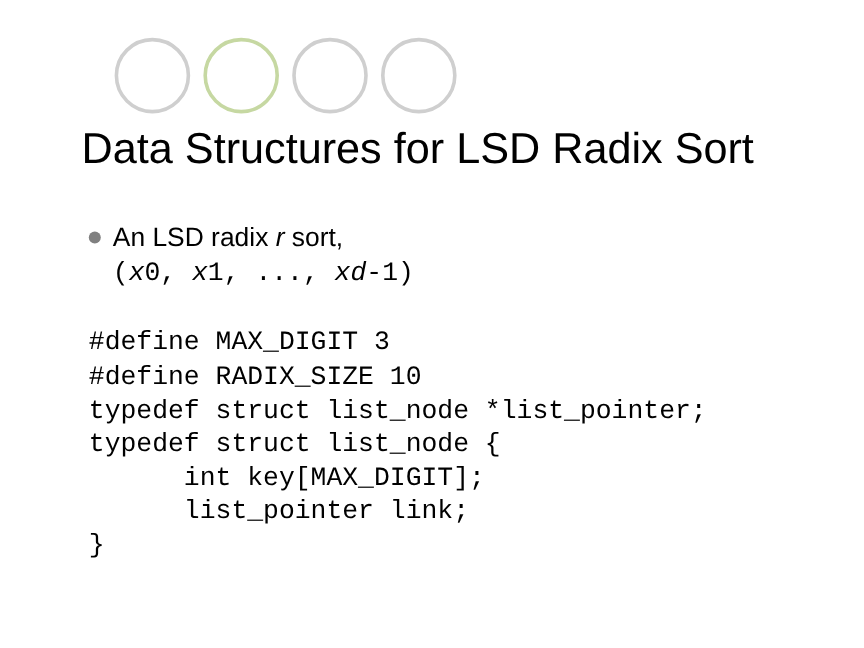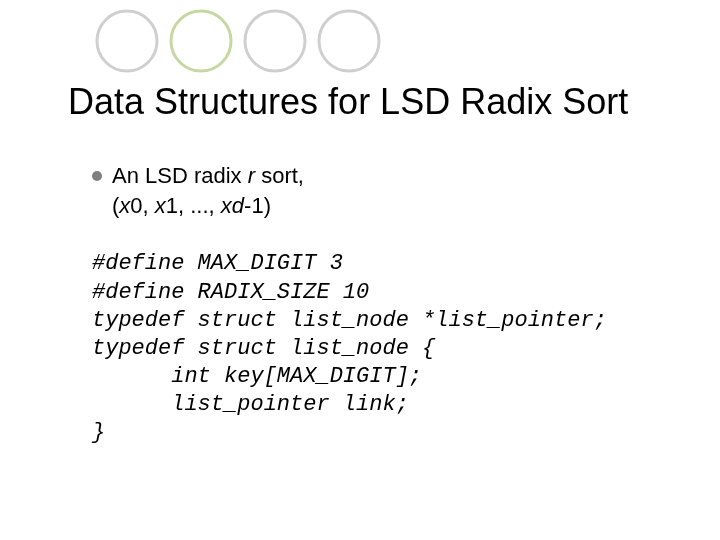--- a/index.html
+++ b/index.html
@@ -10,39 +10,40 @@
     background: #ffffff;
     font-family: Arial, Helvetica, sans-serif;
     color: #000;
     overflow: hidden;
   }
   .slide {
     position: relative;
     width: 720px;
     height: 448px;
     box-sizing: border-box;
+    margin-top: 22px;
   }
   .circles {
     position: absolute;
     top: 6px;
     left: 92px;
   }
   .circles svg { display: block; }
   .title {
     position: absolute;
     top: 82px;
     left: 68px;
     font-size: 36px;
     line-height: 1.1;
     color: #000;
   }
   .content {
     position: absolute;
     top: 162px;
-    left: 92px;
+    left: 74px;
     width: 590px;
     font-size: 22px;
     line-height: 1.28;
   }
   .bullet-line {
     display: flex;
     align-items: flex-start;
     margin-bottom: 2px;
   }
   .bullet-dot {
@@ -50,29 +51,29 @@
     height: 10px;
     border-radius: 50%;
     background: #808080;
     flex: 0 0 auto;
     margin-top: 9px;
     margin-right: 10px;
   }
   .bullet-text { flex: 1 1 auto; }
   .indent {
     padding-left: 20px;
+    font-family: Liberation Mono, monospace;
   }
   .italic { font-style: italic; }
   .code {
     font-family: "Courier New", Courier, monospace;
     white-space: pre;
     font-size: 22px;
     line-height: 1.28;
     margin-top: 2px;
-    font-style: italic;
   }
 </style>
 </head>
 <body>
 
 <div class="slide">
 
   <div class="circles">
     <svg width="300" height="70" viewBox="0 0 300 70">
       <circle cx="35" cy="35" r="30" fill="none" stroke="#cfcfcf" stroke-width="3"></circle>

